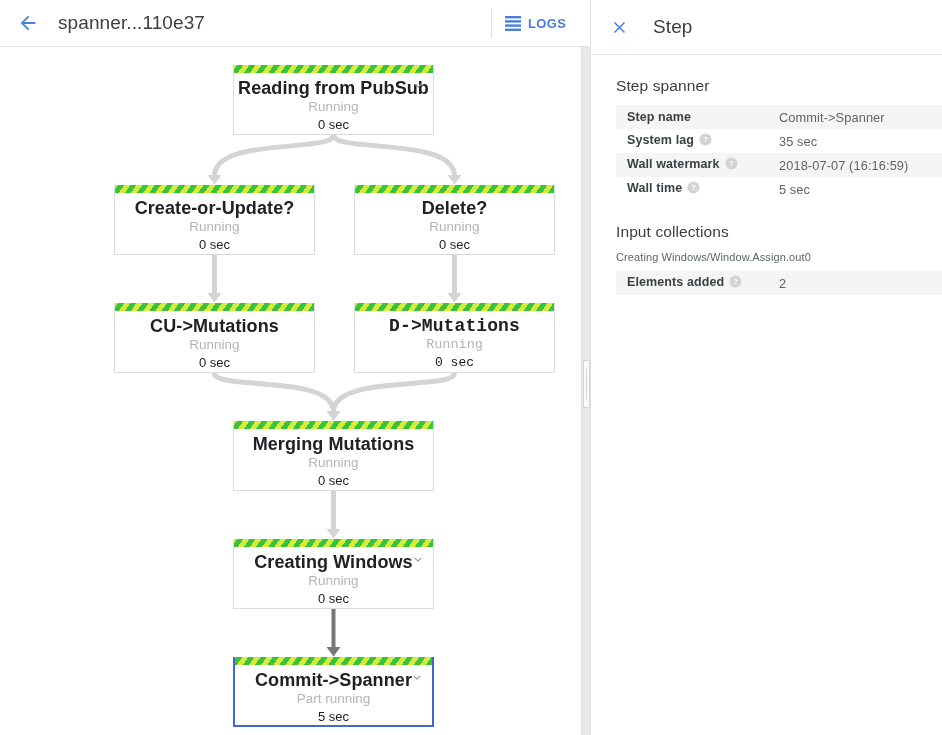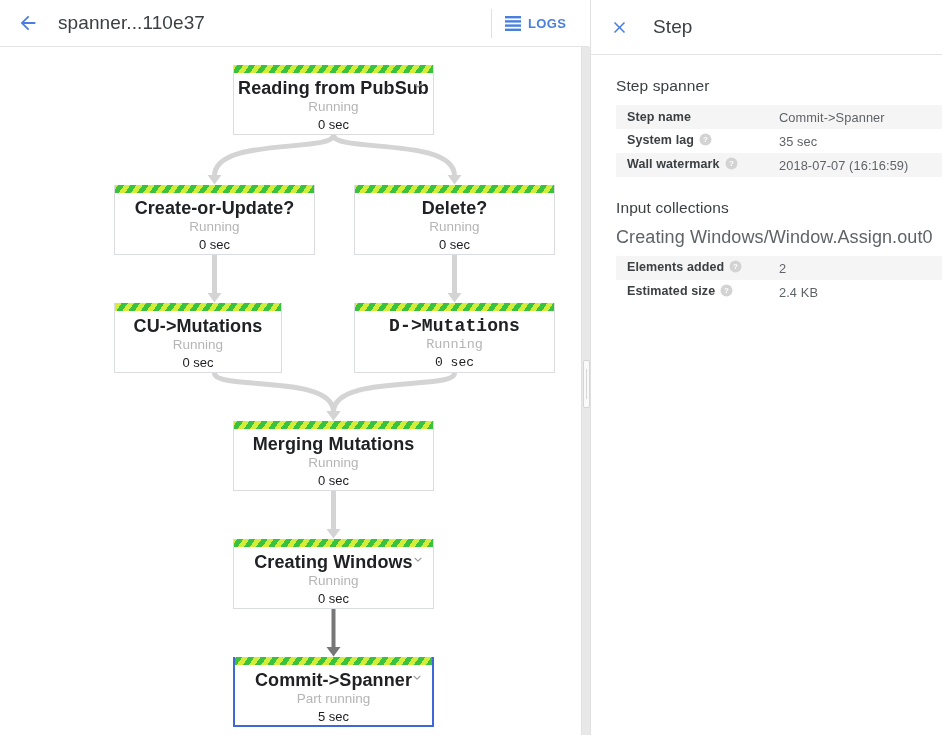--- a/index.html
+++ b/index.html
@@ -135,21 +135,21 @@
     font-size: 19px; color: #3c4043; margin-left: 16px; letter-spacing: .1px;
   }
 
   #right-body { position: absolute; left: 0; top: 55px; width: 351px; }
 
   .section-title {
     font-size: 15.5px; color: #3c4043;
     margin: 22px 0 10px 25px; letter-spacing: .1px;
   }
   .section-sub {
-    font-size: 18px; color: #5f6368;
+    font-size: 11px; color: #5f6368;
     margin: 0 0 8px 25px; letter-spacing: .1px;
   }
   .kv-table { width: 326px; margin-left: 25px; border-collapse: collapse; }
   .kv-row { height: 24px; }
   .kv-row.alt { background: #f5f5f5; }
   .kv-key {
     font-size: 12.5px; font-weight: bold; color: #3c4043;
     padding-left: 11px; width: 162px; white-space: nowrap;
     letter-spacing: .1px;
   }
@@ -226,21 +226,21 @@
             </div>
           </div>
           <div class="node" style="left: 354px; top: 138px; width: 201px; height: 70px;">
             <div class="node-stripe"></div>
             <div class="node-body">
               <div class="node-name">Delete?</div>
               <div class="node-status">Running</div>
               <div class="node-time">0 sec</div>
             </div>
           </div>
-          <div class="node" style="left: 114px; top: 256px; width: 168px; height: 70px;">
+          <div class="node" style="left: 114px; top: 256px; width: 201px; height: 70px;">
             <div class="node-stripe"></div>
             <div class="node-body">
               <div class="node-name">CU-&gt;Mutations</div>
               <div class="node-status">Running</div>
               <div class="node-time">0 sec</div>
             </div>
           </div>
           <div class="node" style="left: 354px; top: 256px; width: 201px; height: 70px; font-family: Liberation Mono, monospace;">
             <div class="node-stripe"></div>
             <div class="node-body">
@@ -312,40 +312,40 @@
                     <text x="12" y="17" font-size="15" font-family="Liberation Sans, sans-serif" text-anchor="middle" fill="#ffffff">?</text>
                   </svg></span></td>
               <td class="kv-val">35 sec</td>
             </tr>
             <tr class="kv-row alt">
               <td class="kv-key"><span>Wall watermark</span><span class="help-icon"><svg width="13" height="13" viewBox="0 0 24 24">
                     <circle cx="12" cy="12" r="11" fill="#d3d3d3"></circle>
                     <text x="12" y="17" font-size="15" font-family="Liberation Sans, sans-serif" text-anchor="middle" fill="#ffffff">?</text>
                   </svg></span></td>
               <td class="kv-val">2018-07-07 (16:16:59)</td>
+            </tr>
+            <tr class="kv-row">
+              <td class="kv-key"><span>Wall time</span><span class="help-icon"><svg width="13" height="13" viewBox="0 0 24 24">
+                    <circle cx="12" cy="12" r="11" fill="#d3d3d3"></circle>
+                    <text x="12" y="17" font-size="15" font-family="Liberation Sans, sans-serif" text-anchor="middle" fill="#ffffff">?</text>
+                  </svg></span></td>
+              <td class="kv-val">5 sec</td>
             </tr>
           </tbody>
       </table>
 
       <div class="section-title">Input collections</div>
       <div class="section-sub">Creating Windows/Window.Assign.out0</div>
       <table class="kv-table">
         <tbody id="input-rows">
             <tr class="kv-row alt">
               <td class="kv-key"><span>Elements added</span><span class="help-icon"><svg width="13" height="13" viewBox="0 0 24 24">
                     <circle cx="12" cy="12" r="11" fill="#d3d3d3"></circle>
                     <text x="12" y="17" font-size="15" font-family="Liberation Sans, sans-serif" text-anchor="middle" fill="#ffffff">?</text>
                   </svg></span></td>
               <td class="kv-val">2</td>
             </tr>
-            <tr class="kv-row">
-              <td class="kv-key"><span>Estimated size</span><span class="help-icon"><svg width="13" height="13" viewBox="0 0 24 24">
-                    <circle cx="12" cy="12" r="11" fill="#d3d3d3"></circle>
-                    <text x="12" y="17" font-size="15" font-family="Liberation Sans, sans-serif" text-anchor="middle" fill="#ffffff">?</text>
-                  </svg></span></td>
-              <td class="kv-val">2.4 KB</td>
-            </tr>
           </tbody>
       </table>
     </div>
   </div>
 
 </div>
 
 </body></html>

